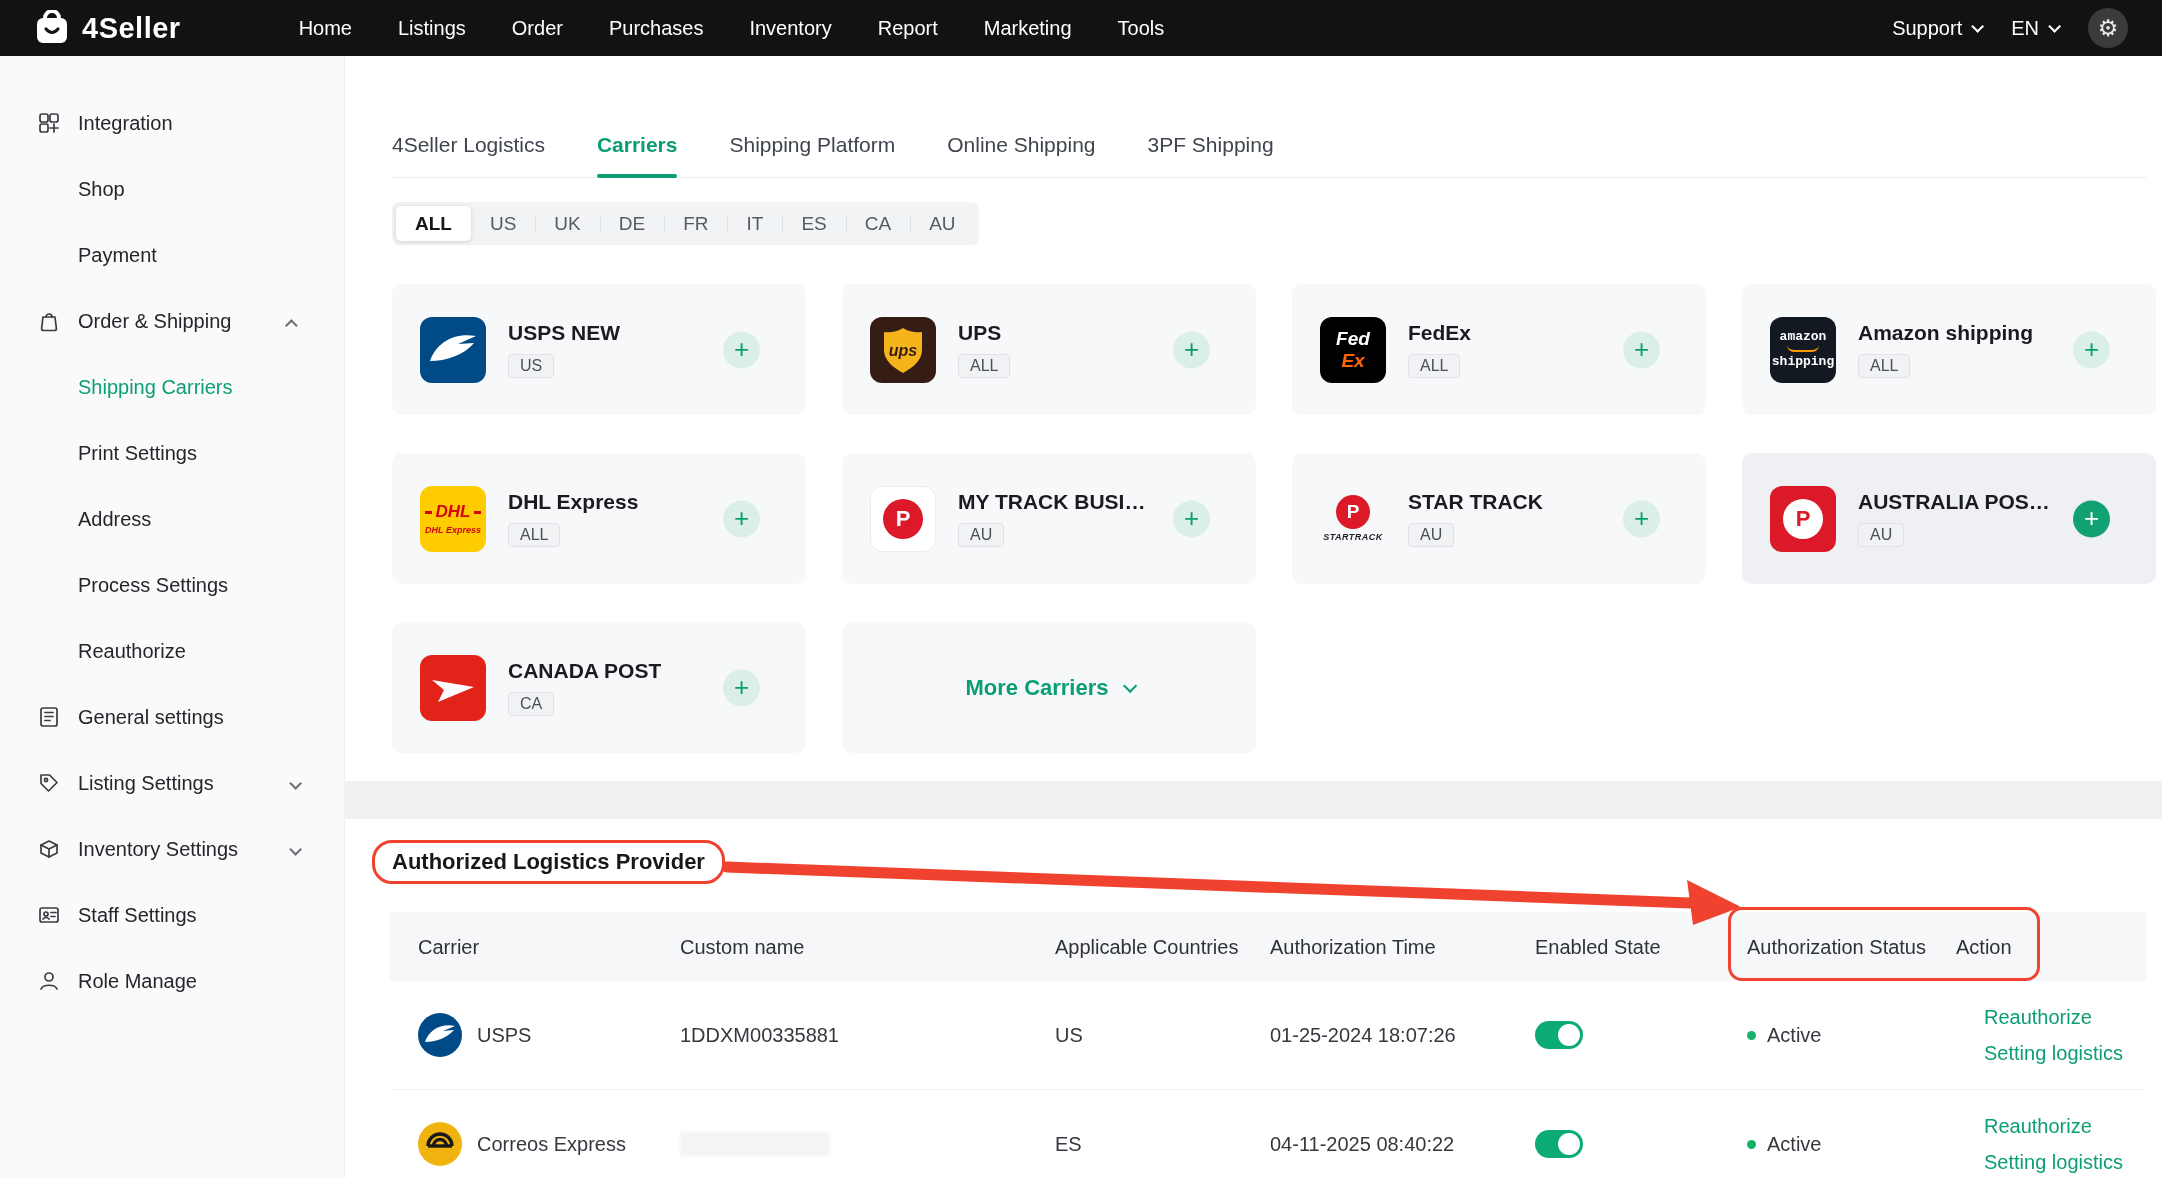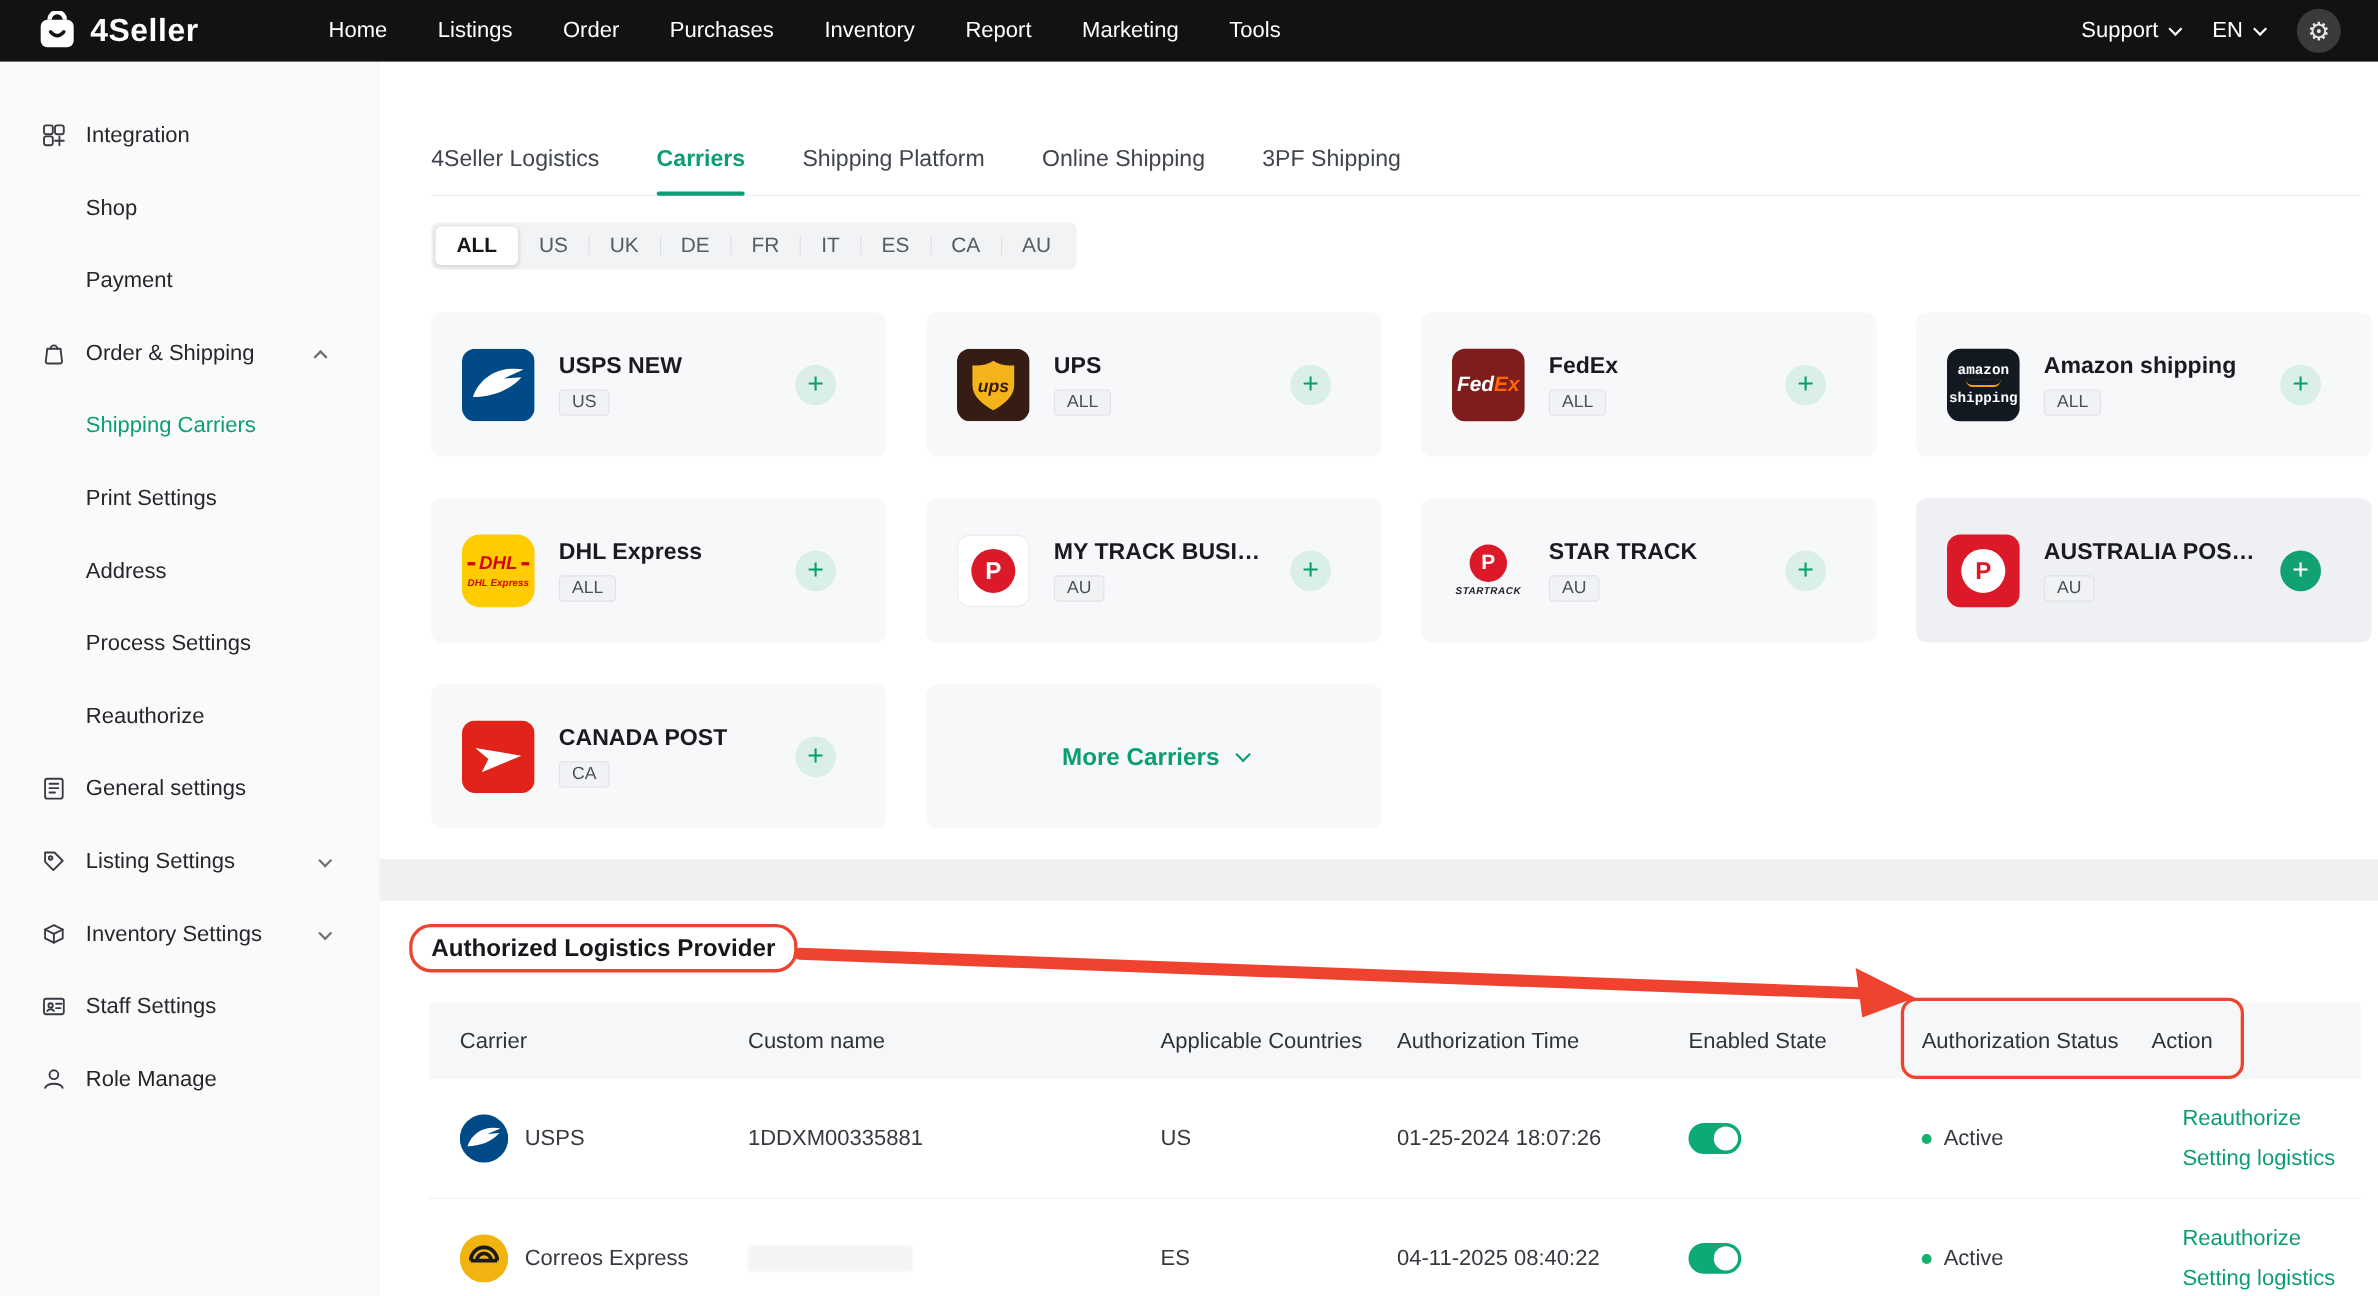--- a/index.html
+++ b/index.html
@@ -70,26 +70,26 @@
   .add-btn{position:absolute;right:46px;top:50%;transform:translateY(-50%);width:37px;height:37px;border-radius:50%;
     background:#d9efe7;color:var(--green);display:flex;align-items:center;justify-content:center;cursor:pointer;}
   .add-btn::before{content:"+";font-size:26px;line-height:1;margin-top:-2px;}
   .add-btn.filled{background:#12a173;color:#fff;}
   .more-card{background:#f7f8fa;border-radius:10px;display:flex;align-items:center;justify-content:center;
     gap:14px;color:var(--green);font-size:22px;font-weight:bold;cursor:pointer;}
   .more-card .cv{width:10px;height:10px;}
 
   
   .lg-sq{width:66px;height:66px;border-radius:12px;display:flex;align-items:center;justify-content:center;flex-direction:column;}
-  .logo-fedex{background:#7f1d1d;font-style:italic;font-weight:bold;font-size:19px;flex-direction:row;}
+  .logo-fedex{background:#000000;font-style:italic;font-weight:bold;font-size:19px;flex-direction:column;}
   .logo-fedex .fa{color:#fff;}
   .logo-fedex .fb{color:#ff6600;}
   .logo-amazon{background:#131921;color:#fff;font-size:13px;font-weight:bold;line-height:1.25;font-family:Liberation Mono, monospace;}
   .amz-smile{width:32px;height:7px;border-bottom:2.5px solid #ff9900;border-radius:0 0 14px 14px;margin:-1px 0 2px 0;}
-  .logo-dhl{background:#ffcc00;border-radius:16px;}
+  .logo-dhl{background:#ffcc00;}
   .dhl-row{display:flex;align-items:center;gap:4px;color:#d40511;font-style:italic;font-weight:bold;font-size:17px;}
   .dhl-row .dash{width:7px;height:3px;background:#d40511;display:inline-block;}
   .dhl-sub{color:#d40511;font-size:9px;font-weight:bold;font-style:italic;margin-top:3px;}
   .logo-mypost{background:#fff;border:1px solid #ececef;}
   .red-ball{width:40px;height:40px;border-radius:50%;background:#dc1928;color:#fff;font-weight:bold;font-size:22px;
     display:flex;align-items:center;justify-content:center;}
   .logo-startrack{background:transparent;}
   .logo-startrack .red-ball{width:34px;height:34px;font-size:19px;}
   .st-text{font-size:9px;font-weight:bold;font-style:italic;color:#1d1d22;letter-spacing:.5px;margin-top:3px;}
   .logo-auspost{background:#dc1928;}

